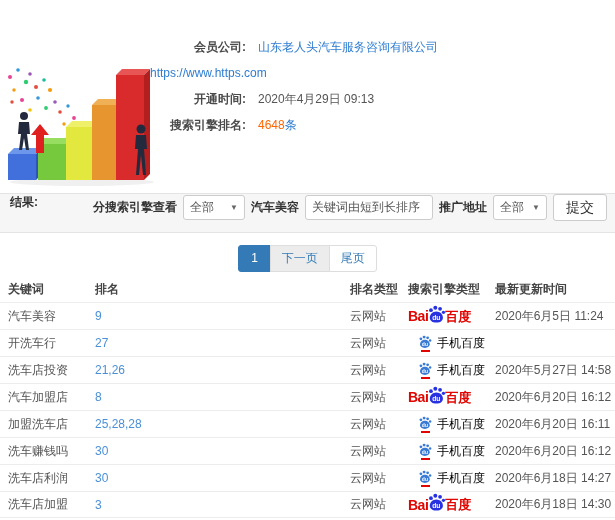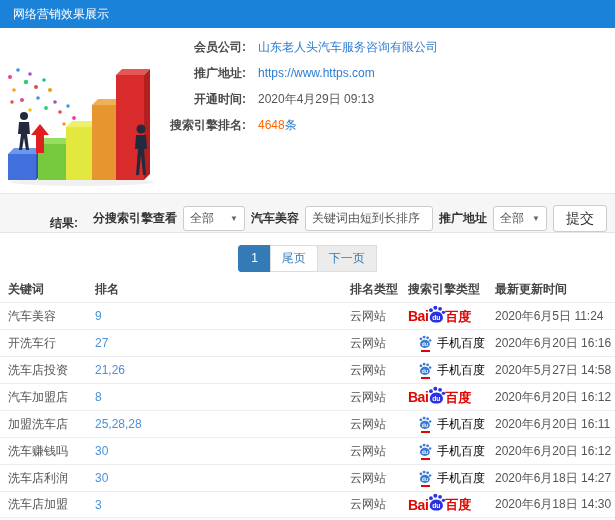--- a/index.html
+++ b/index.html
@@ -19,21 +19,21 @@
   .info-row { display:flex; align-items:center; height:26px; }
   .info-label { width:108px; text-align:right; font-weight:bold; color:#4a4a4a; }
   .info-value { margin-left:12px; text-decoration:none; color:#555; }
   a.info-value { color:#2d7cd1; }
   .v-orange { color:#ff6600; }
   .v-blue { color:#2d7cd1; }
 
   
   .filter-bar { position:absolute; top:193px; left:0; width:615px; height:40px;
     background:#f6f6f6; border-top:1px solid #e4e4e4; border-bottom:1px solid #e4e4e4;
-    display:flex; align-items:flex-end;padding-left:40px; }
+    display:flex; align-items:flex-start; }
   .result-label { margin-left:10px; font-weight:bold; color:#333; }
   .filter-controls { margin-left:auto; display:flex; align-items:center; gap:6px; padding-right:8px; }
   .f-label { font-weight:bold; color:#333; white-space:nowrap; }
   .select { display:inline-flex; align-items:center; justify-content:space-between;
     background:#fff; border:1px solid #ccc; border-radius:3px; height:25px;
     padding:0 6px; color:#555; cursor:pointer; white-space:nowrap; }
   .select .caret { font-size:8px; color:#666; margin-left:5px; }
   .w-engine { width:62px; } .w-sort { width:128px;gap:16px; } .w-article { width:54px; }
   .submit-btn { height:27px; padding:0 12px; background:#fff; border:1px solid #ccc;
     border-radius:3px; color:#333; font-size:14px; cursor:pointer; }
@@ -71,23 +71,20 @@
   .mb { display:inline-flex; align-items:center; gap:5px; margin-left:10px; }
   .mb-icon { display:inline-flex; flex-direction:column; align-items:center; }
   .redline { display:block; width:9px; height:2px; background:#e10601; margin-top:1px; }
   .mb-label { color:#000000; }
 </style>
 </head>
 <body>
 
 <div class="page">
 
-  <div class="topbar">
-    <span class="title">网络营销效果展示</span>
-  </div>
 
   <div class="illus">
     <svg width="165" height="156" viewBox="0 0 165 156">
       <g>
         <circle cx="10" cy="45" r="2" fill="#e84393"></circle>
           <circle cx="18" cy="38" r="1.8" fill="#3498db"></circle>
         <circle cx="26" cy="50" r="2.2" fill="#2ecc71"></circle>
           <circle cx="14" cy="58" r="1.7" fill="#f39c12"></circle>
         <circle cx="30" cy="42" r="1.8" fill="#9b59b6"></circle>
           <circle cx="36" cy="55" r="2" fill="#e74c3c"></circle>
@@ -153,21 +150,20 @@
       </g>
     </svg>
   </div>
 
   <div class="info-rows">
     <div class="info-row">
       <span class="info-label">会员公司:</span>
       <a class="info-value" href="#">山东老人头汽车服务咨询有限公司</a>
     </div>
     <div class="info-row">
-      <span class="info-label">推广地址:</span>
       <a class="info-value" href="#">https://www.https.com</a>
     </div>
     <div class="info-row">
       <span class="info-label">开通时间:</span>
       <span class="info-value">2020年4月29日 09:13</span>
     </div>
     <div class="info-row">
       <span class="info-label">搜索引擎排名:</span>
       <span class="info-value"><span class="v-orange">4648</span><span class="v-blue">条</span></span>
     </div>
@@ -190,22 +186,22 @@
       <span class="select w-article">
         <span>全部</span>
         <span class="caret">▼</span>
       </span>
       <button class="submit-btn">提交</button>
     </div>
   </div>
 
   <div class="pagination">
     <a class="pg current" href="#">1</a>
+    <a class="pg next" href="#">下一页</a>
     <a class="pg last" href="#">尾页</a>
-    <a class="pg next" href="#">下一页</a>
   </div>
 
   <div class="table">
     <div class="thead">
       <span class="c1">关键词</span>
       <span class="c2">排名</span>
       <span class="c3">排名类型</span>
       <span class="c4">搜索引擎类型</span>
       <span class="c5">最新更新时间</span>
     </div>
@@ -247,21 +243,20 @@
                     <circle cx="20.8" cy="9.3" r="2.1"></circle>
                     <path d="M11.8 8.2c-4.6 0-8.3 3.5-8.3 7.8 0 3.7 3.2 6.2 8.3 6.2s8.3-2.5 8.3-6.2c0-4.3-3.7-7.8-8.3-7.8z"></path>
                   </g>
                   <text x="11.8" y="19.5" font-size="8.5" font-weight="bold" fill="#fff" text-anchor="middle">du</text>
                 </svg>
                 <span class="redline"></span>
               </span>
               <span class="mb-label">手机百度</span>
             </span>
           </div>
-          <div class="c5">2020年6月20日 16:16</div>
         </div>
         <div class="trow">
           <div class="c1">洗车店投资</div>
           <div class="c2 rank">21,26</div>
           <div class="c3">云网站</div>
           <div class="c4">
             <span class="mb">
               <span class="mb-icon">
                 <svg width="14" height="14" viewBox="0 0 24 24">
                   <g fill="#3a7bd5">

